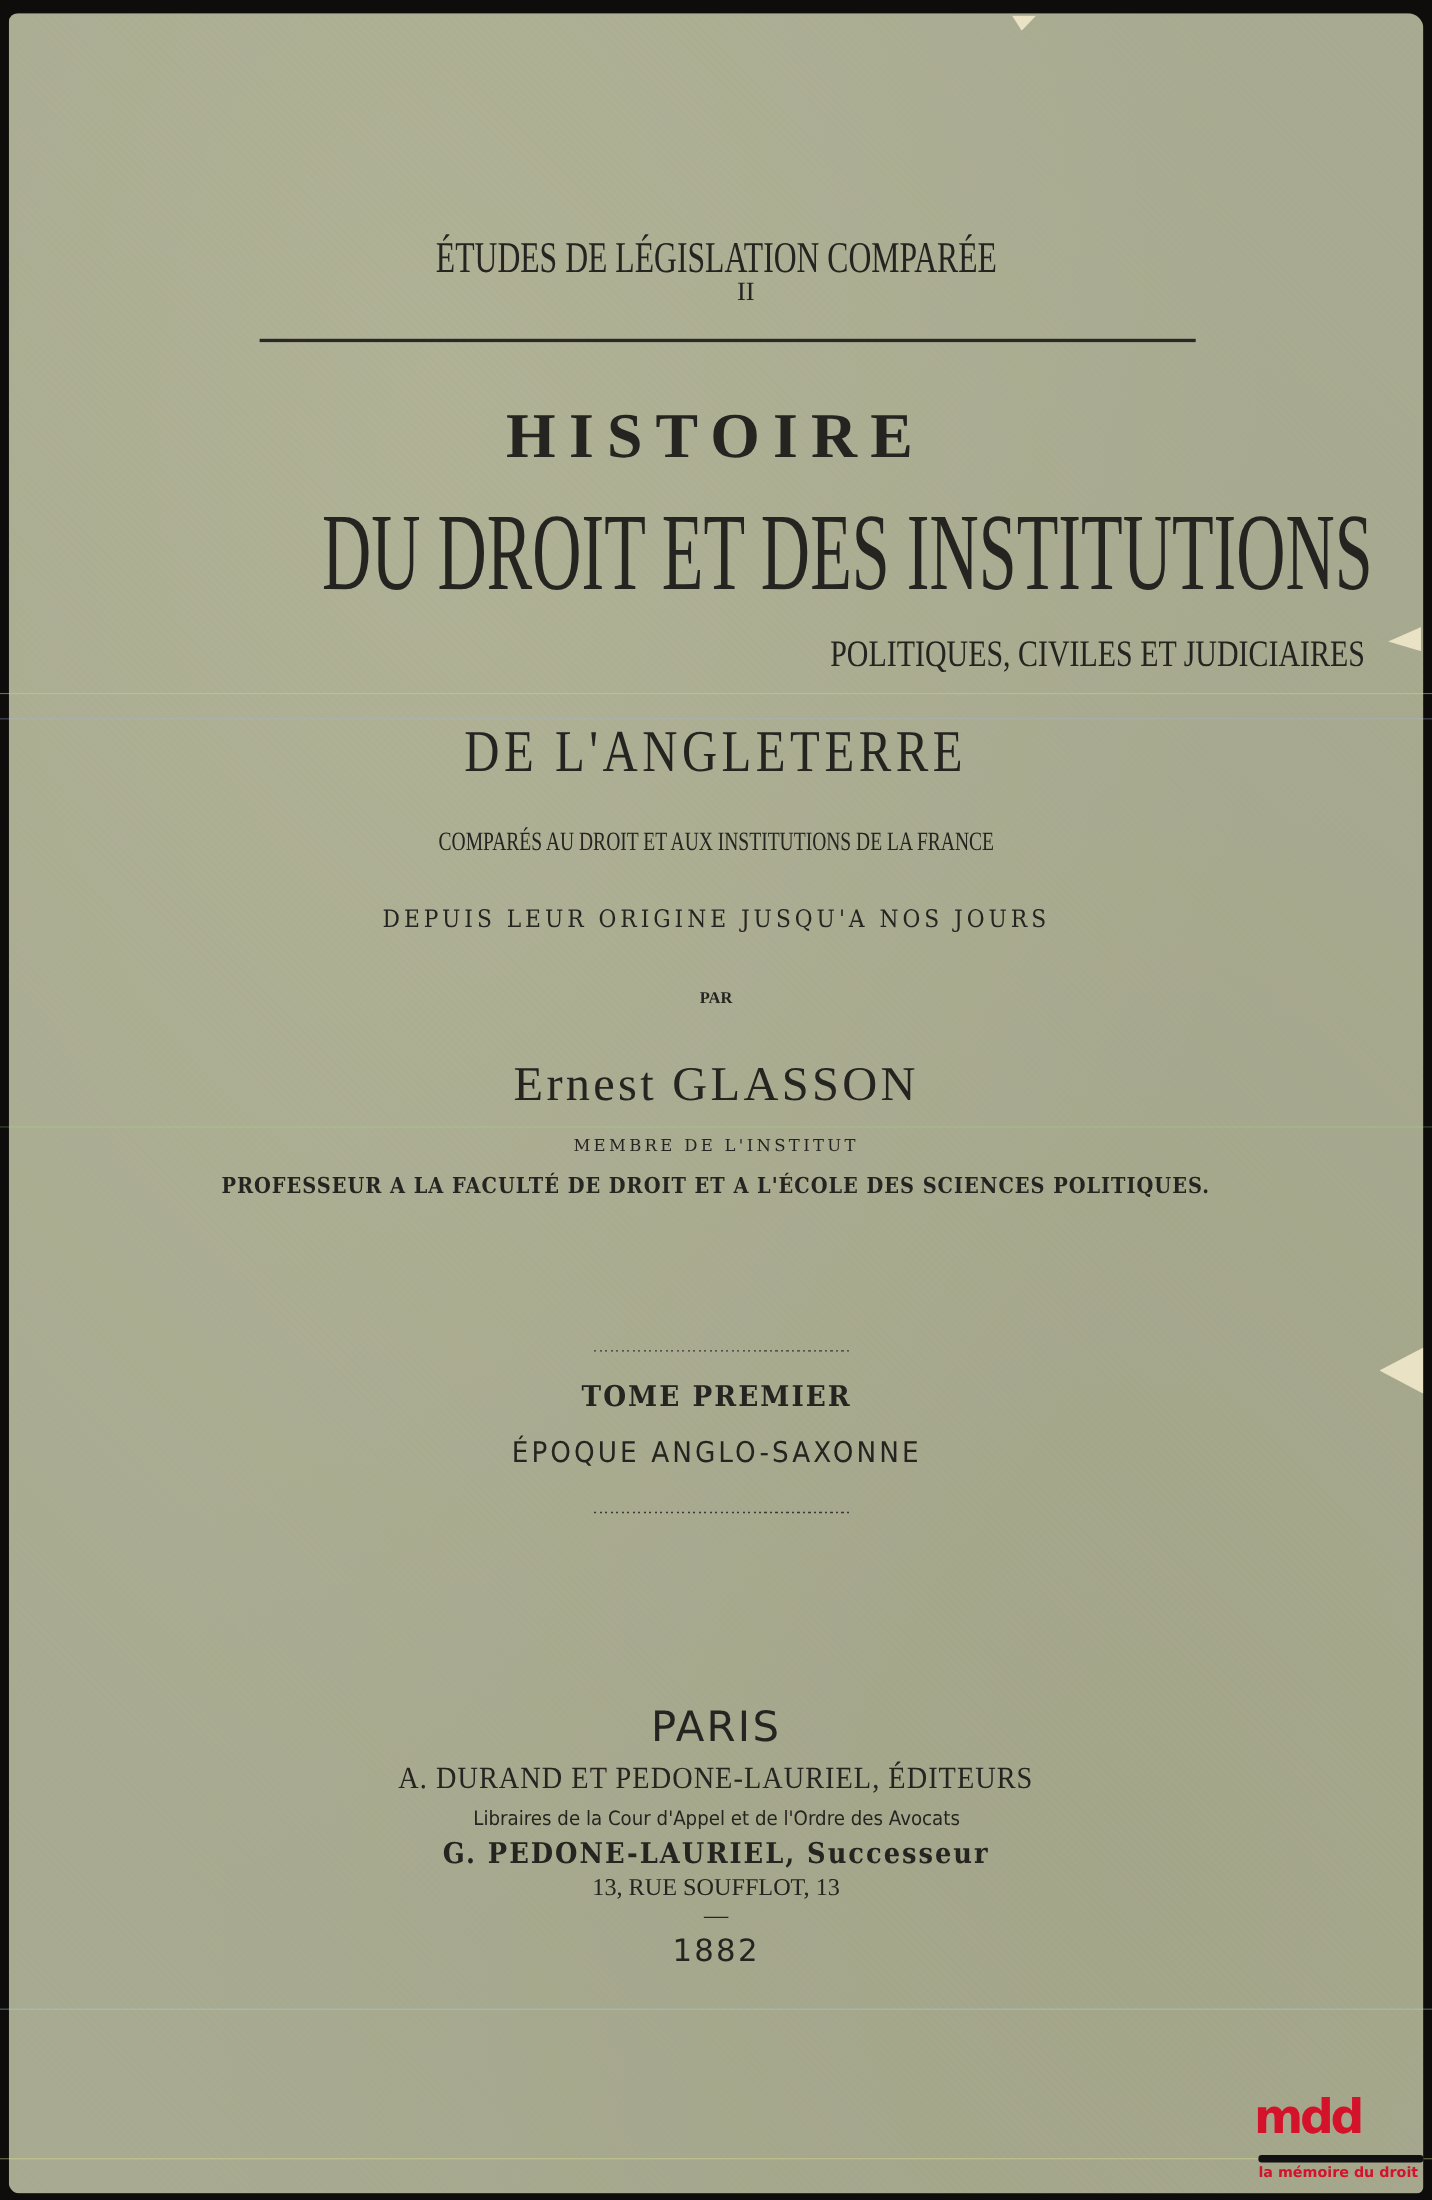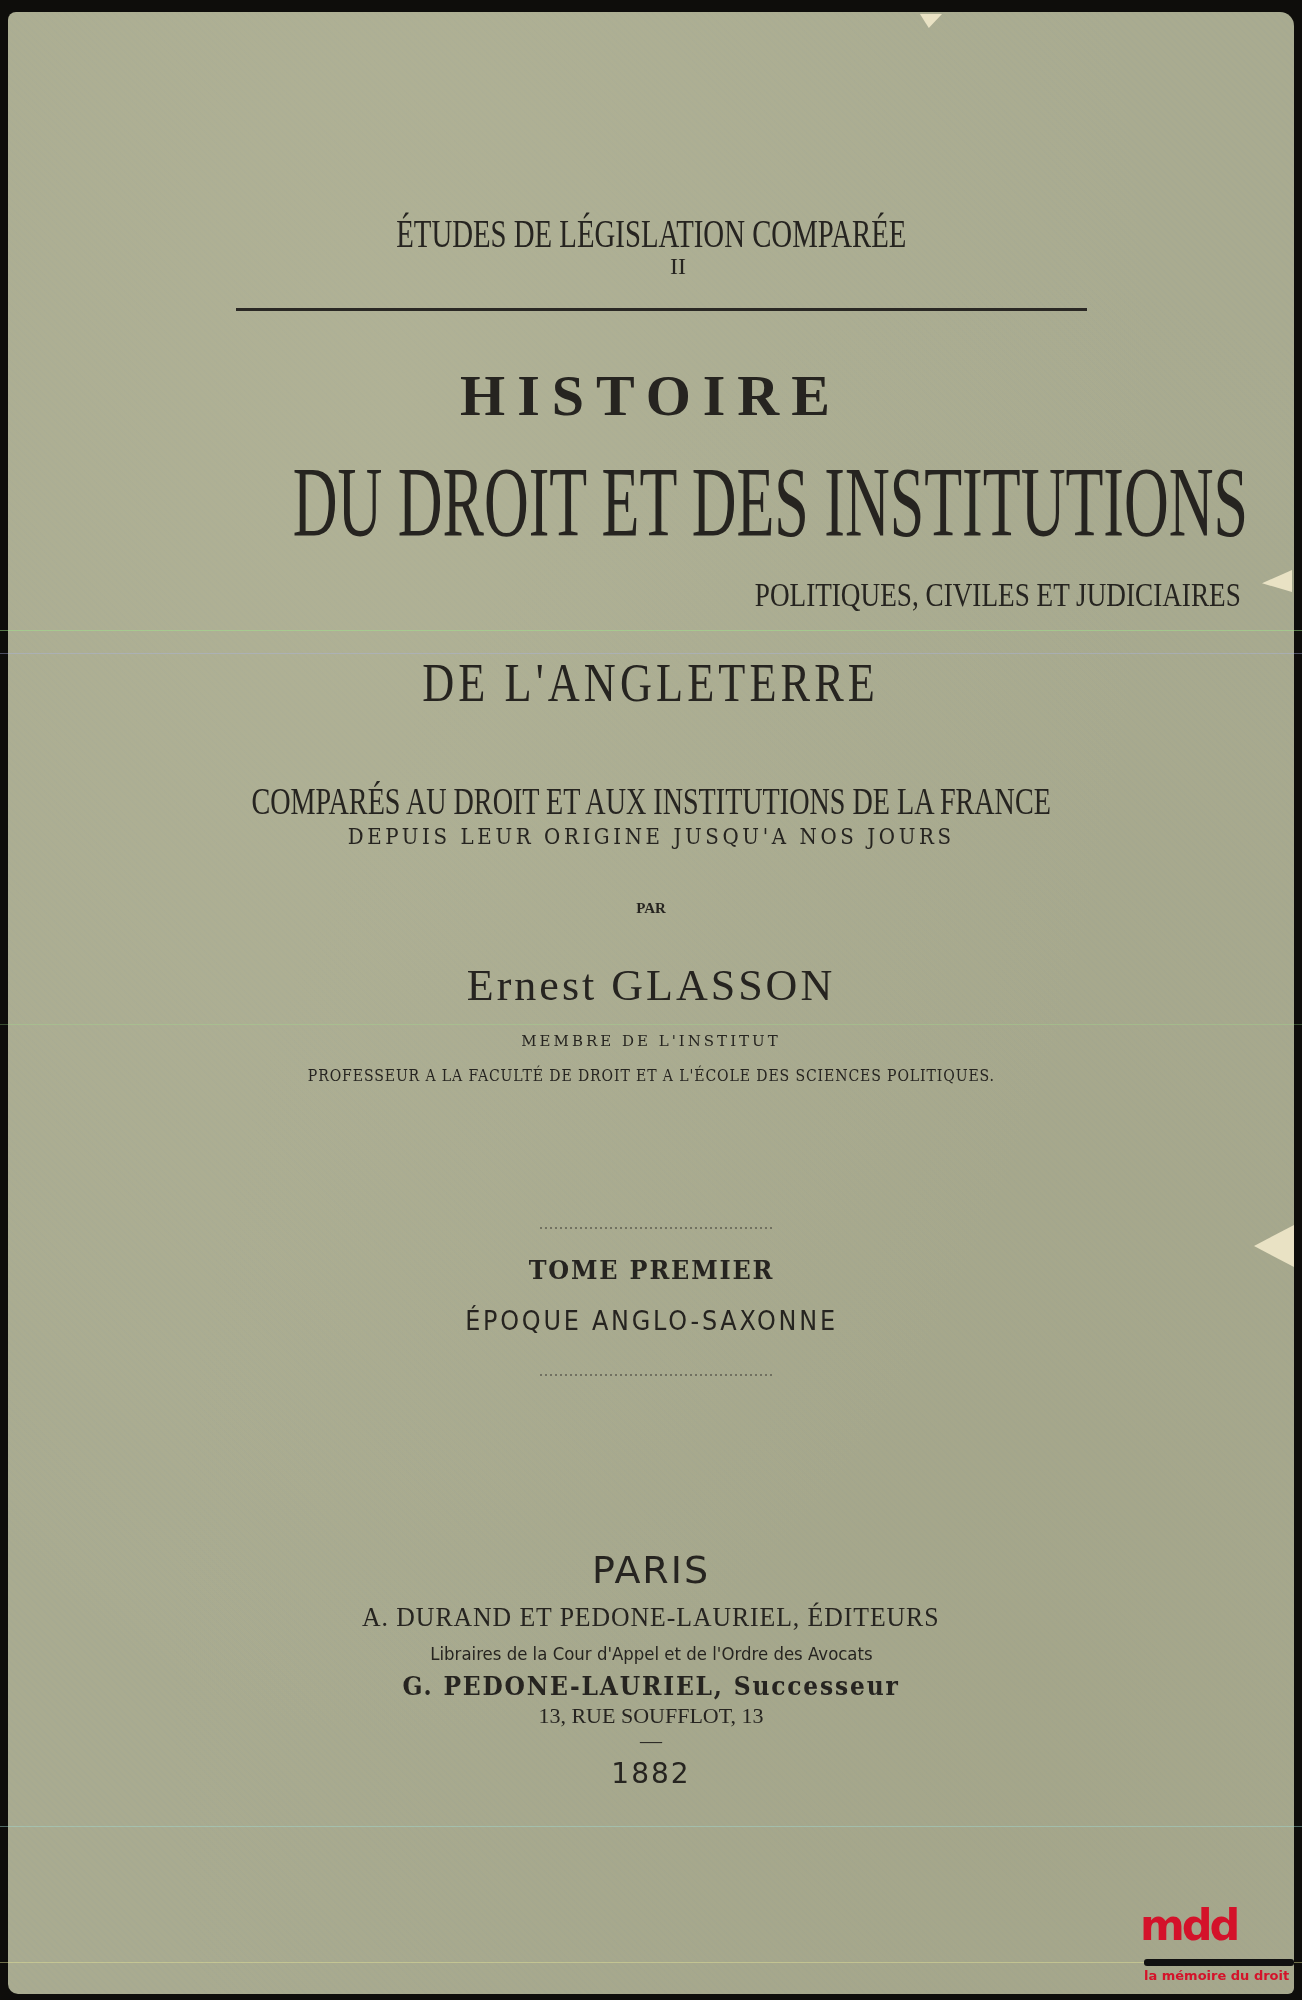--- a/index.html
+++ b/index.html
@@ -60,37 +60,37 @@
 </div>
 <div class="line-c" style="top:452px;font-size:100px;line-height:100px;">
   <span class="cond" style="transform:scaleX(0.62);">DU DROIT ET DES INSTITUTIONS</span>
 </div>
 <div class="line-c" style="top:576px;font-size:34px;text-align:right;">
   <span class="cond" style="transform:scaleX(0.80);">POLITIQUES, CIVILES ET JUDICIAIRES</span>
 </div>
 <div class="line-c" style="top:652px;font-size:54px;font-weight:normal;letter-spacing:5px;">
   <span class="cond" style="transform:scaleX(0.82);">DE L'ANGLETERRE</span>
 </div>
-<div class="line-c" style="top:753px;font-size:38px;margin-top:26px;">
+<div class="line-c" style="top:753px;font-size:24px;">
   <span class="cond" style="transform:scaleX(0.74);">COMPARÉS AU DROIT ET AUX INSTITUTIONS DE LA FRANCE</span>
 </div>
 <div class="line-c" style="top:824px;font-size:22px;letter-spacing:4px;font-family:'DejaVu Serif',serif;">
   <span class="cond" style="transform:scaleX(0.90);">DEPUIS LEUR ORIGINE JUSQU'A NOS JOURS</span>
 </div>
 
 <div class="line-c" style="top:900px;font-size:15px;font-weight:bold;">
   <span>PAR</span>
 </div>
 <div class="line-c" style="top:960px;font-size:44px;letter-spacing:3px;">
   <span>Ernest GLASSON</span>
 </div>
 <div class="line-c" style="top:1032px;font-size:15px;letter-spacing:3px;font-family:'DejaVu Serif',serif;">
   <span>MEMBRE DE L'INSTITUT</span>
 </div>
-<div class="line-c" style="top:1066px;font-size:16px;letter-spacing:1px;font-family:'DejaVu Serif',serif;font-weight:normal;">
+<div class="line-c" style="top:1066px;font-size:20px;letter-spacing:1px;font-family:'DejaVu Serif',serif;font-weight:bold;">
   <span class="cond" style="transform:scaleX(0.88);">PROFESSEUR A LA FACULTÉ DE DROIT ET A L'ÉCOLE DES SCIENCES POLITIQUES.</span>
 </div>
 
 <div class="wavy" style="top:1225px;"></div>
 <div class="line-c" style="top:1255px;font-size:26px;font-weight:bold;letter-spacing:2px;font-family:'DejaVu Serif',serif;">
   <span class="cond" style="transform:scaleX(0.92);">TOME PREMIER</span>
 </div>
 <div class="line-c" style="top:1306px;font-size:26px;letter-spacing:3px;font-family:'DejaVu Sans',sans-serif;">
   <span class="cond" style="transform:scaleX(0.92);">ÉPOQUE ANGLO-SAXONNE</span>
 </div>

